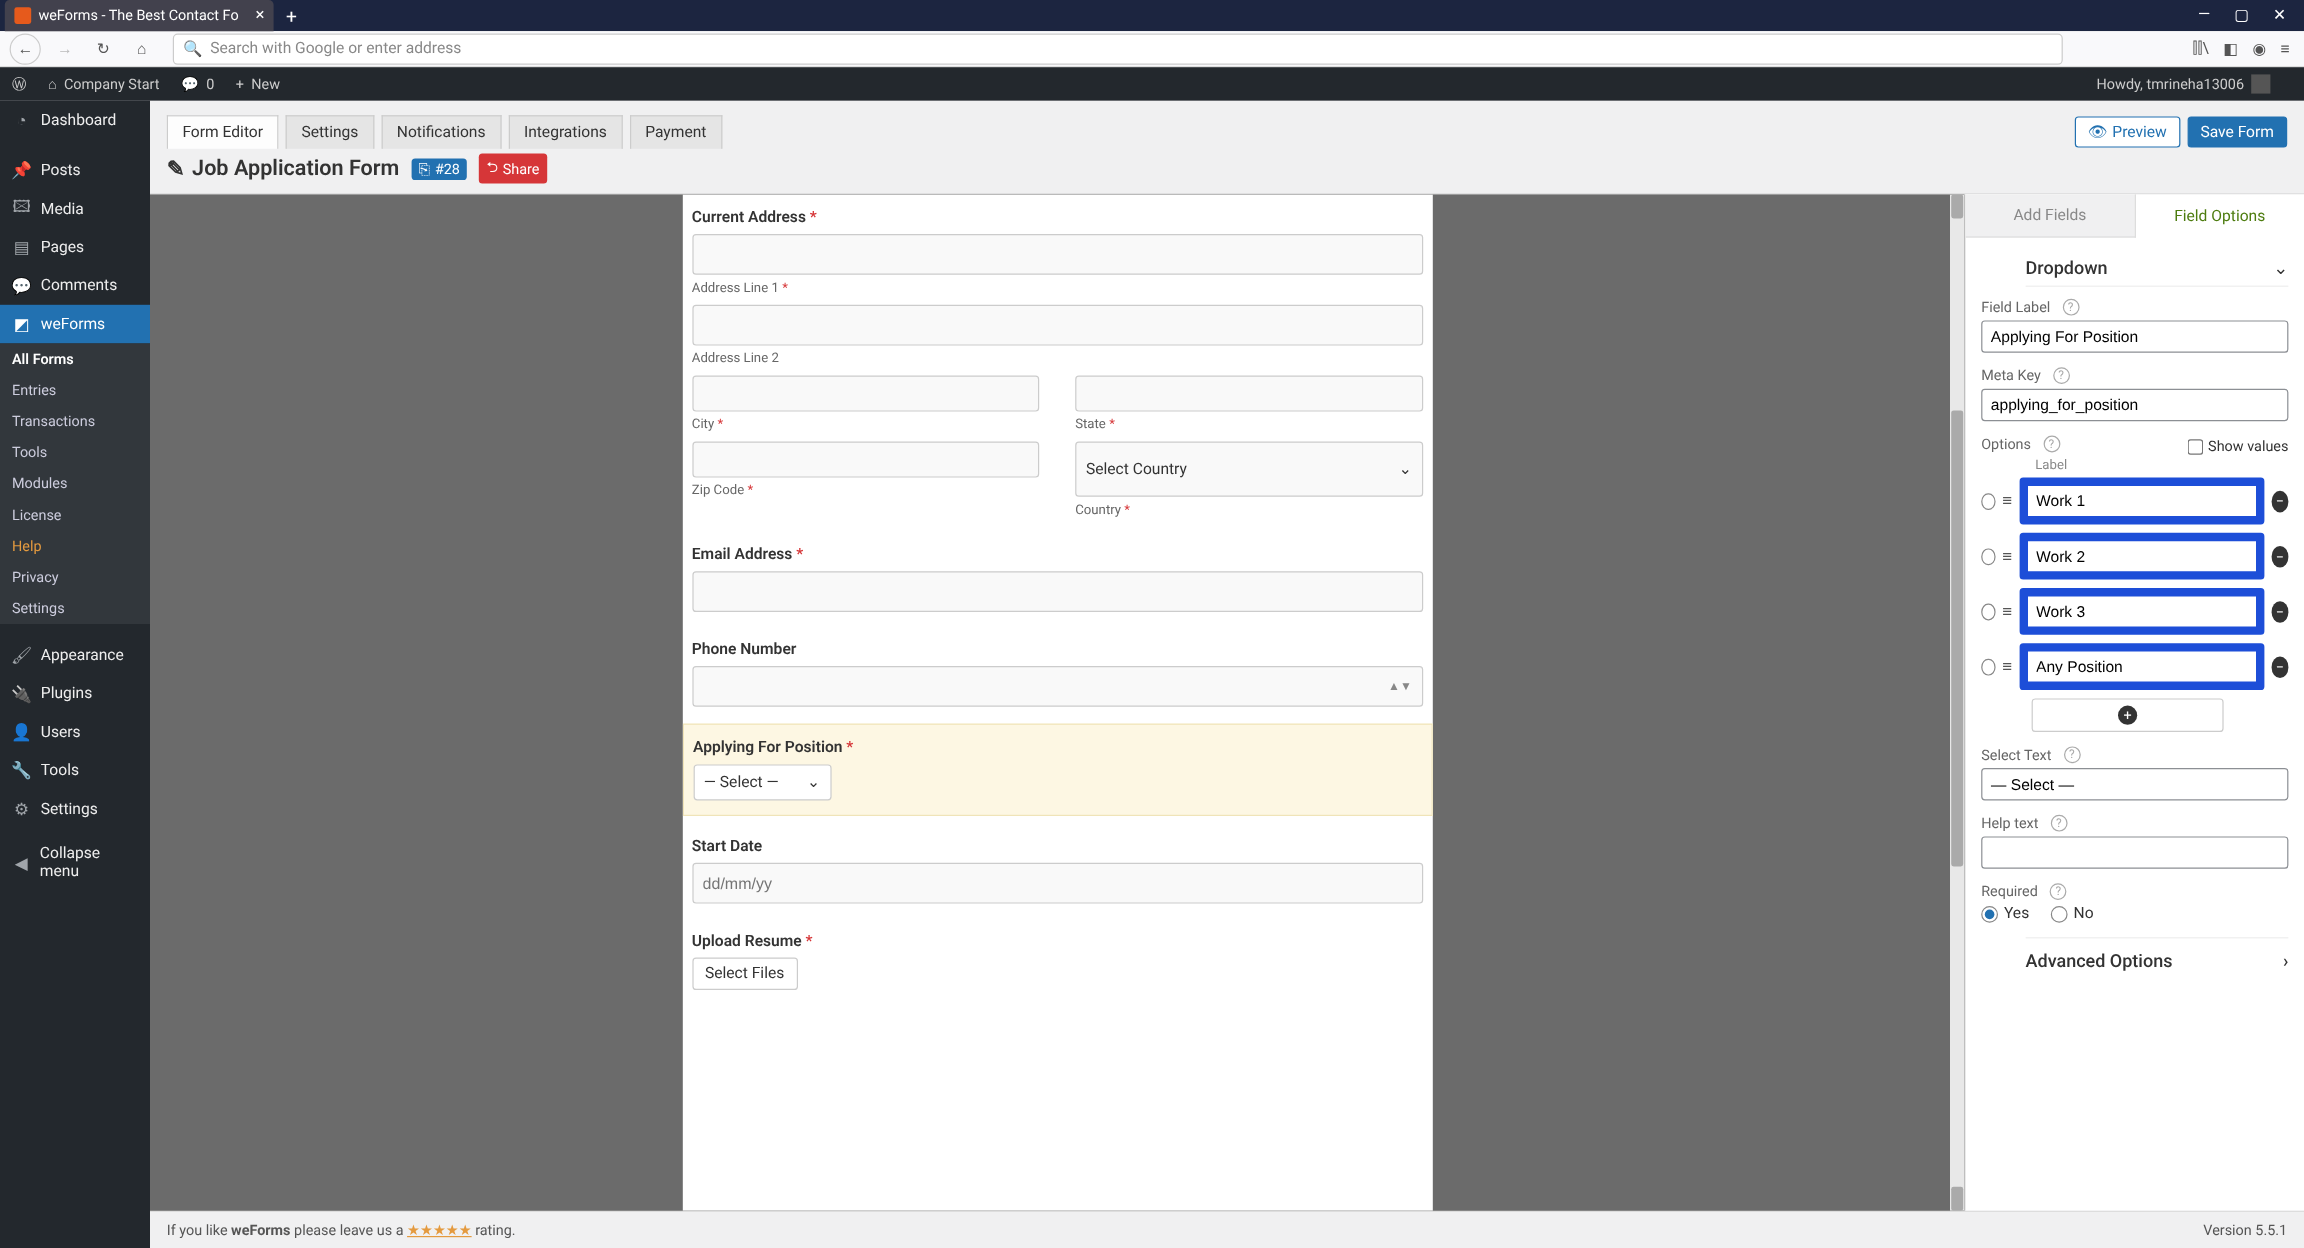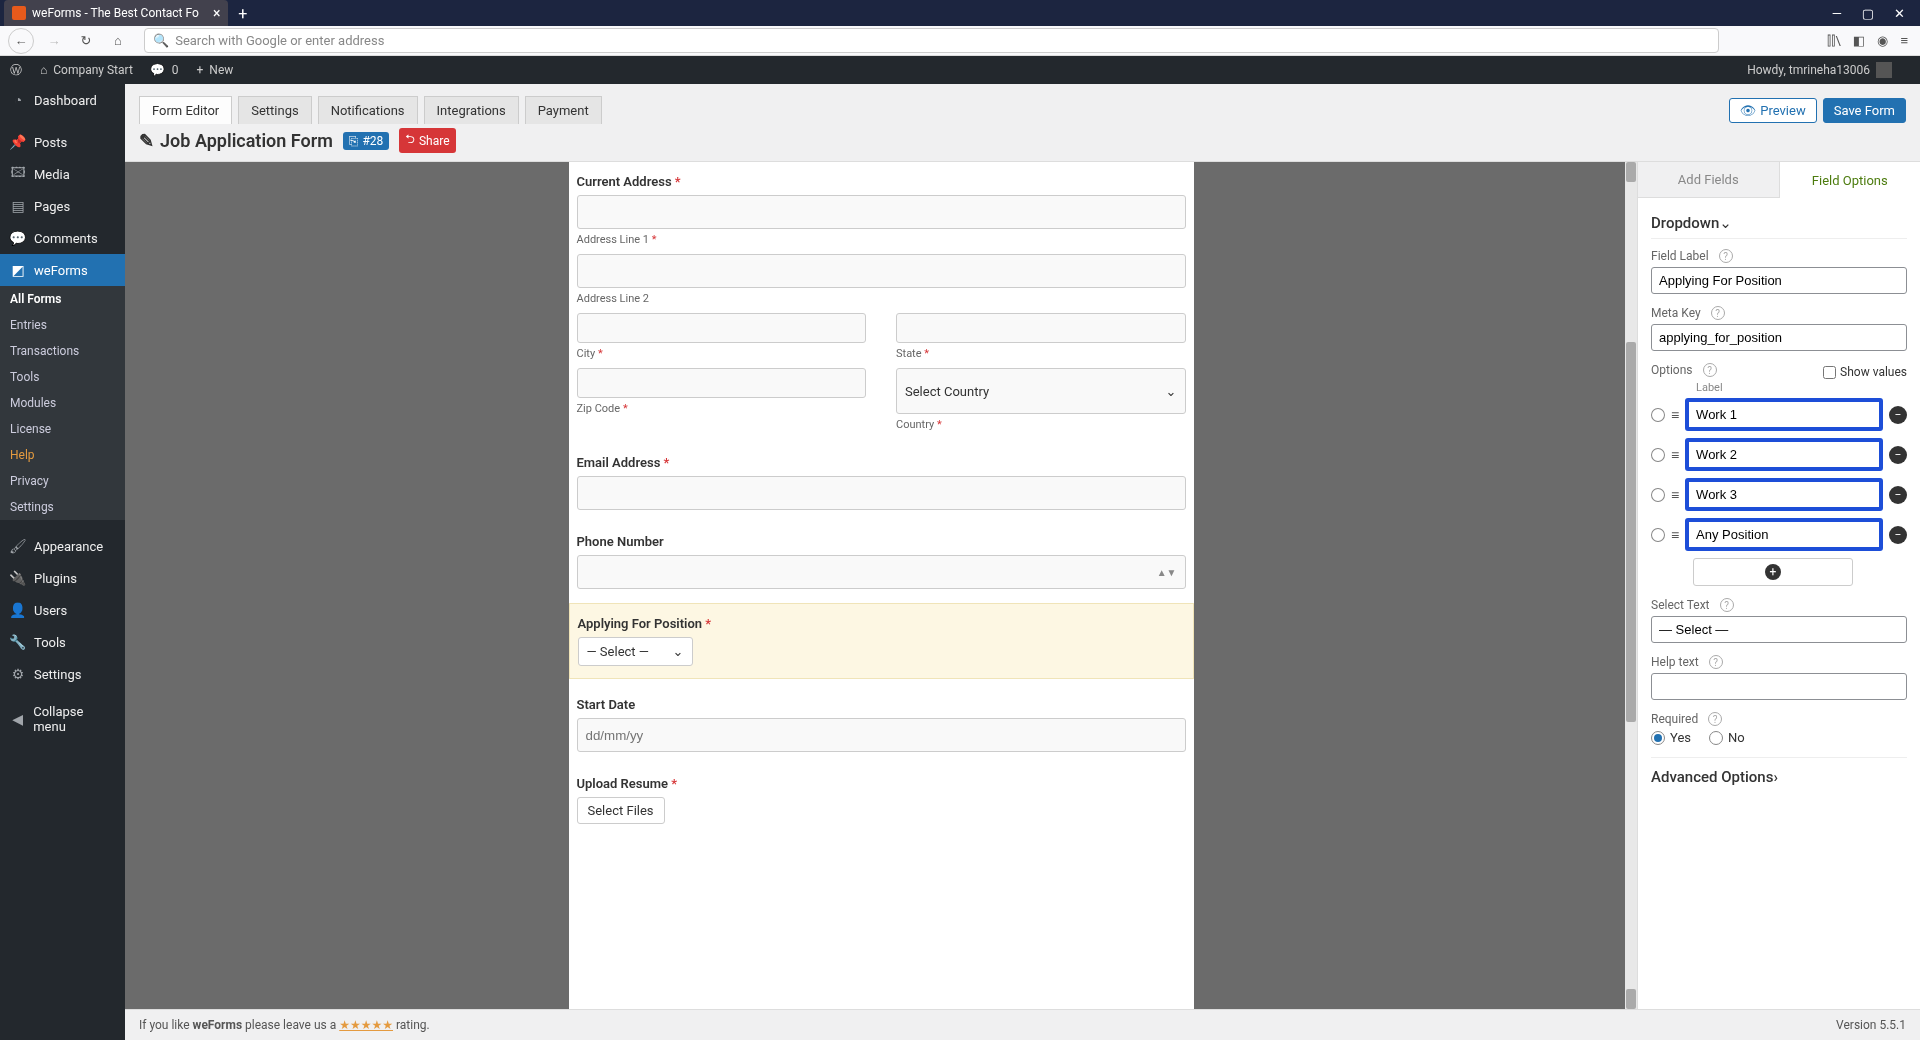--- a/index.html
+++ b/index.html
@@ -72,30 +72,30 @@
 .scroll-track { position:absolute; right:0; top:0; bottom:0; width:12px; background:#e8e8e8; }
 .scroll-thumb-v { position:absolute; left:1px; width:10px; background:#aaa; border-radius:2px; }
 
 
 .right-panel { width: 283px; background:#fff; border-left:1px solid #ddd; display:flex; flex-direction:column;}
 .rp-tabs { display:flex;align-items:center; }
 .rp-tab { flex:1; text-align:center; padding:10px 0; font-size:13px; cursor:pointer; color:#888; background:#f0f0f1;}
 .rp-tab.active { background:#fff; color:#4d7c0f; border-bottom:2px solid #2271b1; border-bottom:none;}
 .rp-tab:first-child { border-right:1px solid #ddd; border-bottom:1px solid #ddd;}
 .rp-body { padding: 10px 13px; font-size:13px; overflow-y:auto; flex:1;}
-.rp-section { font-size:15px; font-weight:500; padding:6px 0; display:flex; align-items:center; cursor:pointer; border-bottom:1px solid #eee; margin-bottom:10px;}
+.rp-section { font-size:15px; font-weight:500; padding:6px 0; display:flex; justify-content:space-between; align-items:center; cursor:pointer; border-bottom:1px solid #eee; margin-bottom:10px;margin-left:37px;}
 .rp-group { margin-bottom:12px;}
 .rp-label { color:#666; font-size:12px; margin-bottom:4px; display:flex; align-items:center; gap:10px;}
 .rp-input { width:100%; border:1px solid #8c8f94; border-radius:3px; padding:5px 7px; font-size:13px;}
 .opt-header { display:flex; justify-content:space-between; align-items:center;}
 .show-vals { display:flex; align-items:center; gap:4px; font-size:12px;}
 .opt-row { display:flex; align-items:center; gap:6px; margin-bottom:7px;}
 .opt-radio { width:14px; height:14px; border:1px solid #888; border-radius:50%; }
 .opt-drag { cursor:grab; color:#555; font-size:14px;}
-.opt-input { flex:1; border:4px solid #1d4ed8; border-radius:3px; padding:5px 7px; font-size:13px;}
+.opt-input { flex:1; border:7px solid #1d4ed8; border-radius:3px; padding:5px 7px; font-size:13px;}
 .opt-del { width:18px; height:18px; background:#333; color:#fff; border-radius:50%; display:flex; align-items:center; justify-content:center; font-size:12px; cursor:pointer;}
 .opt-add { margin-left:42px; width:160px; border:1px solid #ccc; border-radius:3px; padding:5px; text-align:center; cursor:pointer;}
 .opt-add-icon { width:16px; height:16px; background:#333; color:#fff; border-radius:50%; display:inline-flex; align-items:center; justify-content:center; font-size:12px;}
 .opt-label-h { font-size:11px; color:#888; margin-left:45px; margin-bottom:4px;}
 .radio-row { display:flex; gap:18px; align-items:center;}
 .radio-opt { display:flex; align-items:center; gap:5px;}
 .radio-c { width:14px; height:14px; border:1px solid #888; border-radius:50%; display:flex; align-items:center; justify-content:center;}
 .radio-c.on::after { content:''; width:8px; height:8px; background:#2271b1; border-radius:50%;}
 .help-q { width:14px; height:14px; border:1px solid #aaa; border-radius:50%; display:inline-flex; align-items:center; justify-content:center; font-size:10px; color:#aaa;}
 

